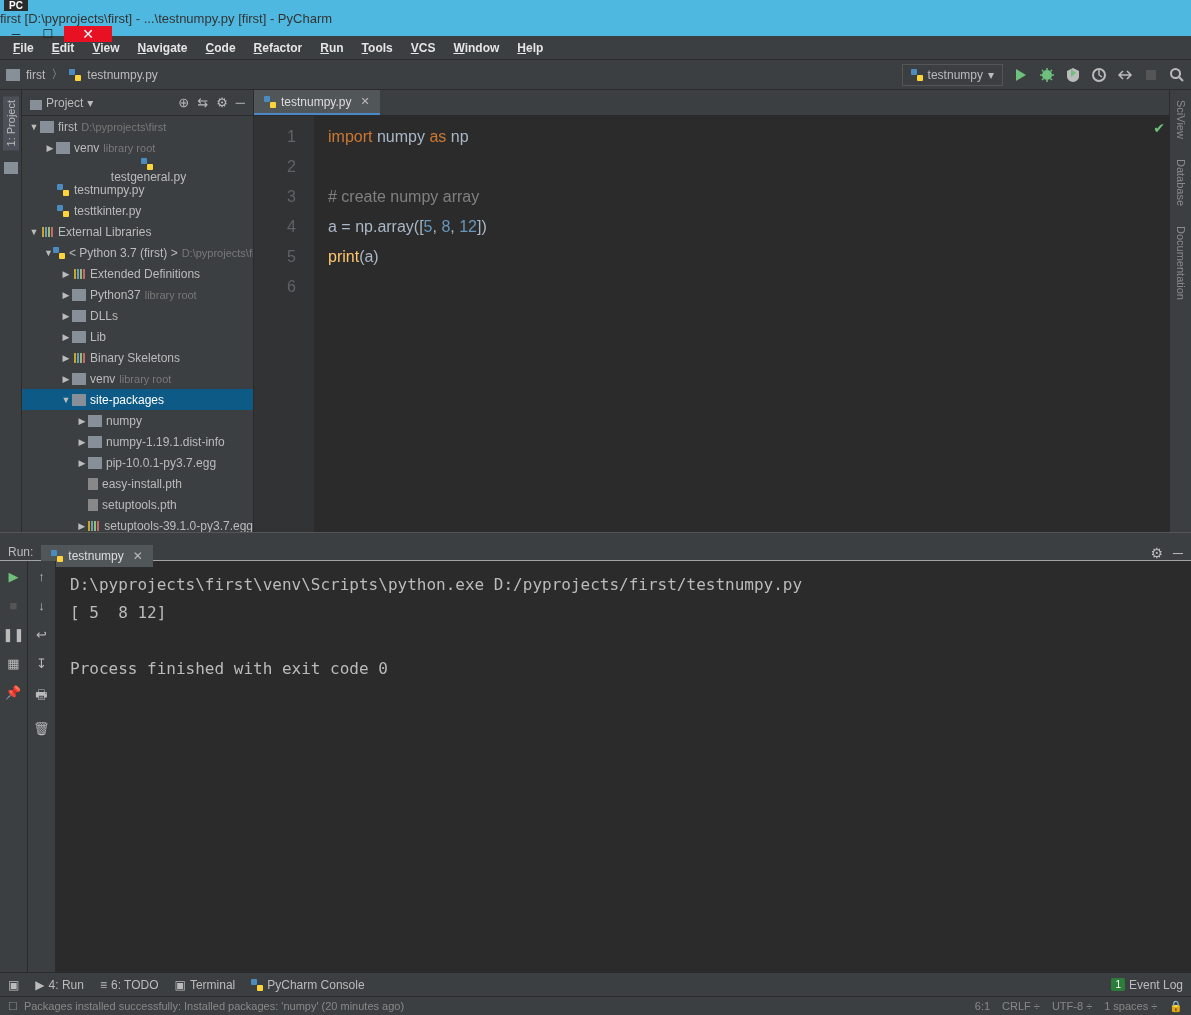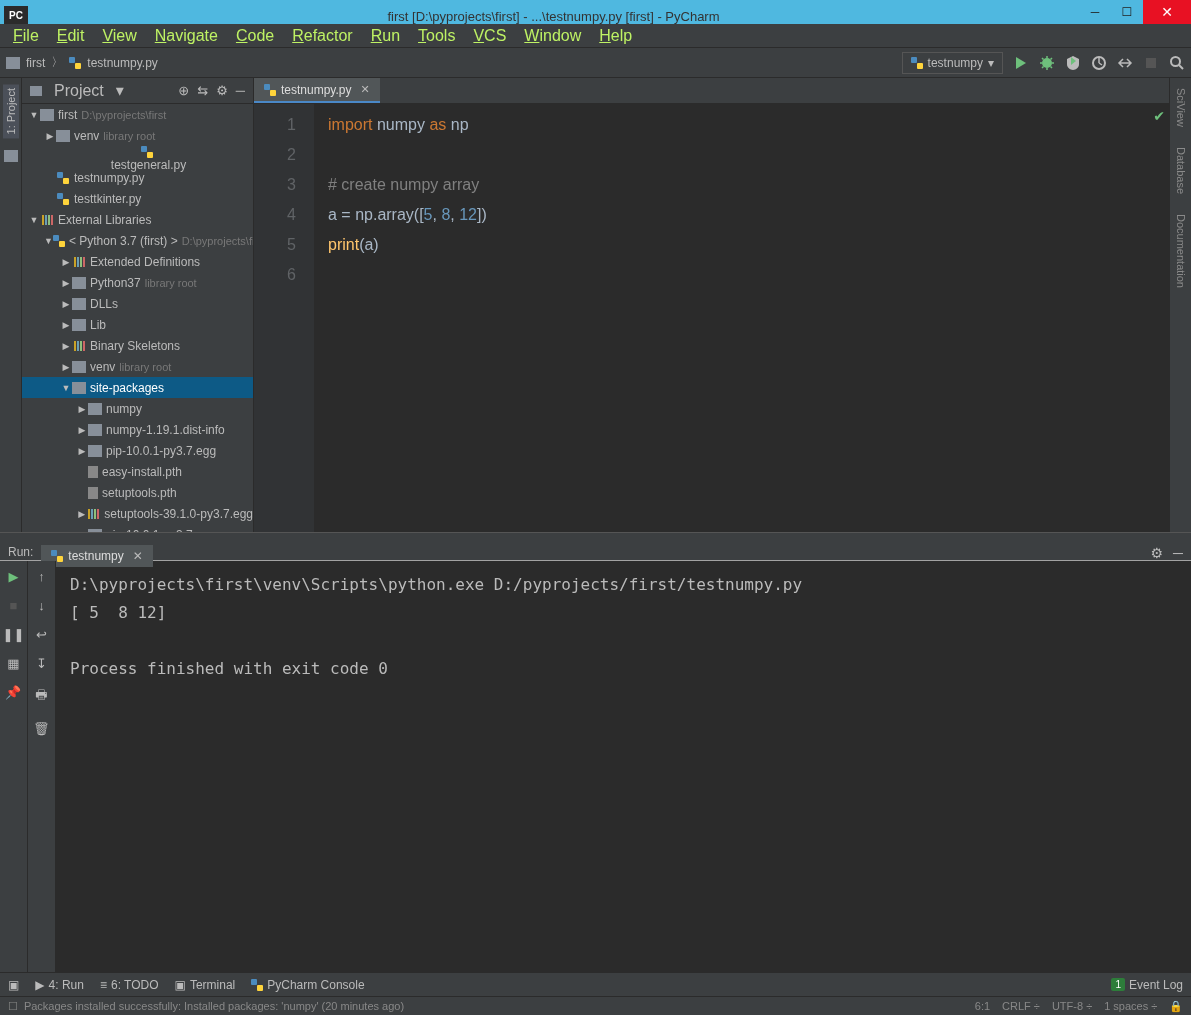--- a/index.html
+++ b/index.html
@@ -1,28 +1,28 @@
 <!DOCTYPE html>
 <html><head>
 <meta charset="utf-8">
 <style>
 * { margin: 0; padding: 0; box-sizing: border-box; font-family: "Segoe UI", Arial, sans-serif; }
 body { width: 1191px; height: 1015px; background: #3c3f41; color: #bbb; font-size: 12px; overflow: hidden; display: flex; flex-direction: column; }
 
 
-.titlebar { height: 24px; background: #4fb8e0; display: flex; align-items: flex-end; position: relative; }
+.titlebar { height: 36px; background: #4fb8e0; display: flex; align-items: flex-start; position: relative; flex-direction: column; }
 .titlebar .pc-logo { width: 24px; height: 18px; margin-left: 4px; background: #2b2b2b; color: #fff; font-weight: bold; font-size: 10px; display: flex; align-items: center; justify-content: center; }
 .titlebar .title { flex: 1; text-align: center; color: #333; font-size: 13px; }
 .titlebar .win-btns { display: flex; height: 100%; }
 .titlebar .win-btn { width: 32px; display: flex; align-items: center; justify-content: center; color: #222; cursor: pointer; }
 .titlebar .win-btn.close { background: #e81123; color: #fff; width: 48px; font-size: 14px; }
 
 
 .menubar { height: 24px; background: #3c3f41; display: flex; align-items: center; padding-left: 6px; gap: 4px; border-bottom: 1px solid #2b2b2b; }
-.menubar .menu-item { padding: 3px 7px; color: #bef264; cursor: pointer; font-size: 16px; }
+.menubar .menu-item { padding: 3px 7px; color: #e5e5e5; cursor: pointer; font-size: 12px; font-weight: bold; }
 .menubar .menu-item u { text-decoration: underline; }
 
 
 .navbar { height: 30px; background: #3c3f41; display: flex; align-items: center; border-bottom: 1px solid #2b2b2b; padding: 0 6px; }
 .navbar .breadcrumb { display: flex; align-items: center; gap: 6px; color: #bbb; }
 .navbar .folder-icon, .navbar .py-icon { width: 14px; height: 12px; display: inline-block; }
 .navbar .folder-icon { background: #878f99; }
 .navbar .spacer { flex: 1; }
 .navbar .config-select { background: #3c3f41; border: 1px solid #555; color: #bbb; padding: 3px 8px; display: flex; align-items: center; gap: 5px; cursor: pointer; }
 .navbar .tool-icons { display: flex; gap: 10px; margin-left: 10px; align-items: center; }
@@ -35,21 +35,21 @@
 
 
 .left-gutter { width: 22px; background: #3c3f41; border-right: 1px solid #2b2b2b; display: flex; flex-direction: column; align-items: center; padding-top: 6px; gap: 12px; }
 .left-gutter .vert-tab { writing-mode: vertical-lr; transform: rotate(180deg); color: #bbb; cursor: pointer; font-size: 11px; padding: 4px 2px; }
 .left-gutter .vert-tab.active { background: #4b5059; }
 .left-gutter .folder-icon-sm { width: 14px; height: 12px; background: #878f99; }
 
 
 .project-panel { width: 232px; background: #3c3f41; border-right: 1px solid #2b2b2b; display: flex; flex-direction: column; }
 .project-panel .header { height: 26px; display: flex; align-items: center; padding: 0 8px; border-bottom: 1px solid #2b2b2b; gap: 6px; }
-.project-panel .header .label { flex: 1; display: flex; align-items: center; gap: 12px; font-size: 16px; }
+.project-panel .header .label { flex: 1; display: flex; align-items: flex-end; gap: 4px; font-size: 12px; }
 .project-panel .header .hicons { display: flex; gap: 8px; }
 .project-panel .header .hicons span { cursor: pointer; color: #bbb; font-size: 13px; }
 .project-panel .tree { flex: 1; overflow: auto; font-size: 12px; }
 .tree-row { display: flex; align-items: center; height: 21px; padding-left: 4px; cursor: pointer; white-space: nowrap; }
 .tree-row.selected { background: #0d5a86; color: #fff; }
 .tree-row .arrow { width: 12px; text-align: center; color: #bbb; font-size: 9px; }
 .tree-row .ticon2 { width: 14px; height: 12px; margin-right: 4px; display: inline-flex; align-items: center; justify-content: center; font-size: 10px; }
 .tree-row .ticon2.folder { background: #878f99; }
 .tree-row .ticon2.lib { display: inline-flex; gap: 1px; }
 .tree-row .ticon2.lib span { width: 2px; height: 10px; background: #c9a227; }

